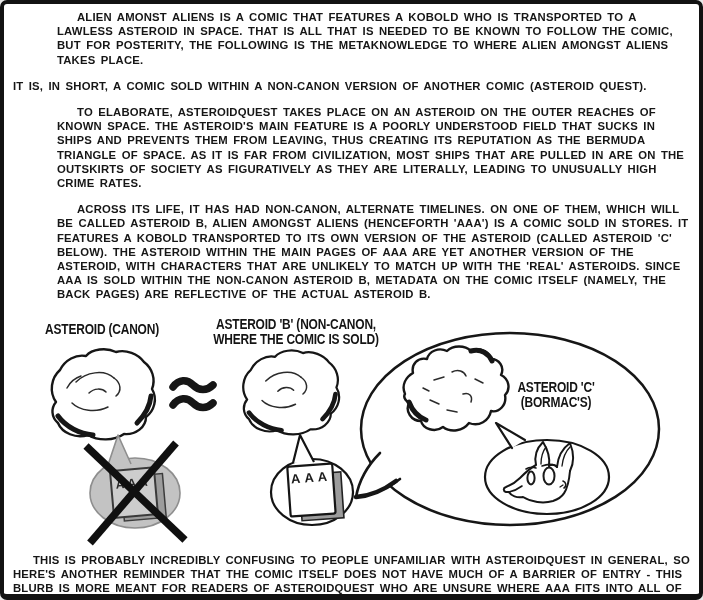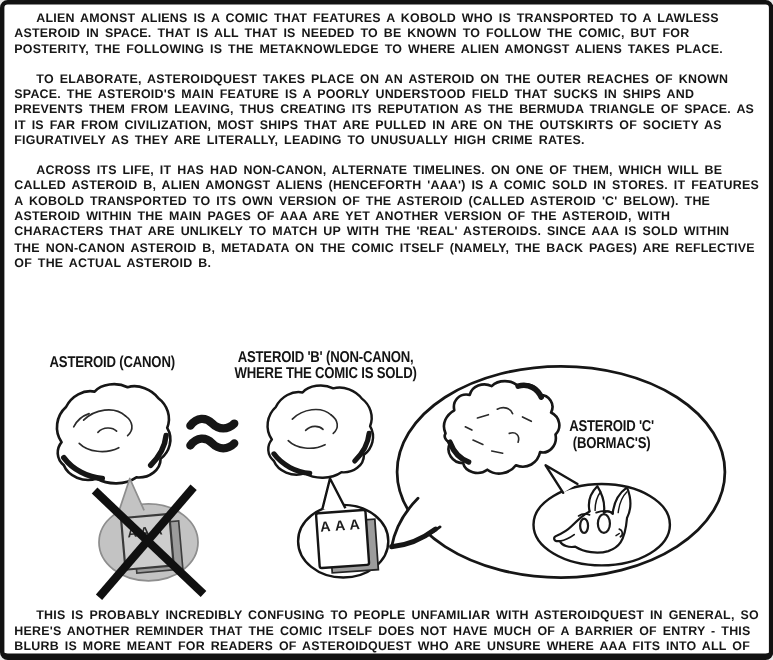--- a/index.html
+++ b/index.html
@@ -17,21 +17,21 @@
   .body-text { position:absolute; top:6px; left:9px; right:9px; }
   .para {
     margin:0 0 12px 0;
     font-size:11.3px;
     font-weight:700;
     line-height:14.2px;
     letter-spacing:0.2px;
     word-spacing:2px;
     color:#161616;
   }
-  .indent { text-indent:20px; }
+  .indent { text-indent:20px;margin-left:44px; }
   .footer { position:absolute; left:9px; right:9px; top:549px; margin:0; }
   .diagram { position:absolute; left:0; top:300px; width:703px; height:255px; }
   text.lbl {
     font-family:"Liberation Sans", sans-serif;
     font-weight:700; font-size:13px;
     fill:#141414; text-anchor:middle; letter-spacing:-0.2px;
   }
   text.cover {
     font-family:"Liberation Sans", sans-serif;
     font-weight:700; font-size:13px;
@@ -40,20 +40,21 @@
   text.cover-gray { fill:#2a2a2a; font-size:12px; letter-spacing:3px; }
   .ink { stroke:#161616; fill:none; stroke-linecap:round; stroke-linejoin:round; }
 </style>
 </head>
 <body>
 
 <div class="page">
 
   <div class="body-text">
     <p class="para indent">ALIEN AMONST ALIENS IS A COMIC THAT FEATURES A KOBOLD WHO IS TRANSPORTED TO A LAWLESS ASTEROID IN SPACE. THAT IS ALL THAT IS NEEDED TO BE KNOWN TO FOLLOW THE COMIC, BUT FOR POSTERITY, THE FOLLOWING IS THE METAKNOWLEDGE TO WHERE ALIEN AMONGST ALIENS TAKES PLACE.</p>
+    <p class="para">IT IS, IN SHORT, A COMIC SOLD WITHIN A NON-CANON VERSION OF ANOTHER COMIC (ASTEROID QUEST).</p>
     <p class="para indent">TO ELABORATE, ASTEROIDQUEST TAKES PLACE ON AN ASTEROID ON THE OUTER REACHES OF KNOWN SPACE. THE ASTEROID'S MAIN FEATURE IS A POORLY UNDERSTOOD FIELD THAT SUCKS IN SHIPS AND PREVENTS THEM FROM LEAVING, THUS CREATING ITS REPUTATION AS THE BERMUDA TRIANGLE OF SPACE. AS IT IS FAR FROM CIVILIZATION, MOST SHIPS THAT ARE PULLED IN ARE ON THE OUTSKIRTS OF SOCIETY AS FIGURATIVELY AS THEY ARE LITERALLY, LEADING TO UNUSUALLY HIGH CRIME RATES.</p>
     <p class="para indent">ACROSS ITS LIFE, IT HAS HAD NON-CANON, ALTERNATE TIMELINES. ON ONE OF THEM, WHICH WILL BE CALLED ASTEROID B, ALIEN AMONGST ALIENS (HENCEFORTH 'AAA') IS A COMIC SOLD IN STORES. IT FEATURES A KOBOLD TRANSPORTED TO ITS OWN VERSION OF THE ASTEROID (CALLED ASTEROID 'C' BELOW). THE ASTEROID WITHIN THE MAIN PAGES OF AAA ARE YET ANOTHER VERSION OF THE ASTEROID, WITH CHARACTERS THAT ARE UNLIKELY TO MATCH UP WITH THE 'REAL' ASTEROIDS. SINCE AAA IS SOLD WITHIN THE NON-CANON ASTEROID B, METADATA ON THE COMIC ITSELF (NAMELY, THE BACK PAGES) ARE REFLECTIVE OF THE ACTUAL ASTEROID B.</p>
   </div>
 
   <svg class="diagram" viewBox="0 300 703 255" xmlns="http://www.w3.org/2000/svg">
 
     <g transform="translate(98,330) scale(0.92,1.1)">
       <text class="lbl">ASTEROID (CANON)</text>
     </g>
     <g transform="translate(292,325) scale(0.92,1.1)">

